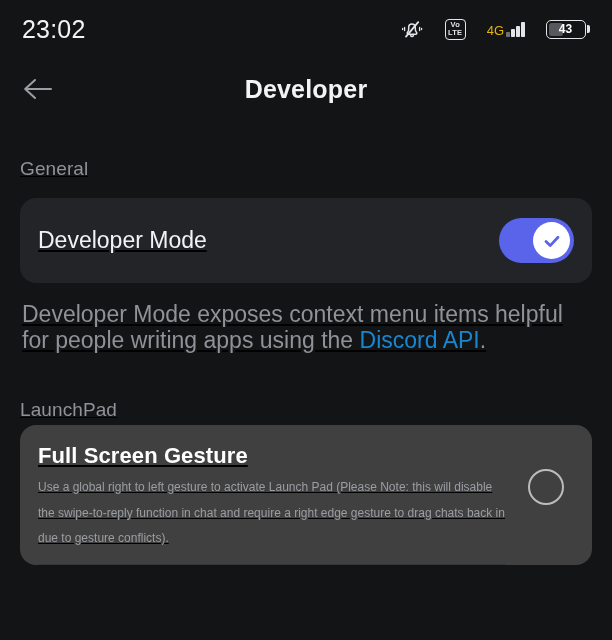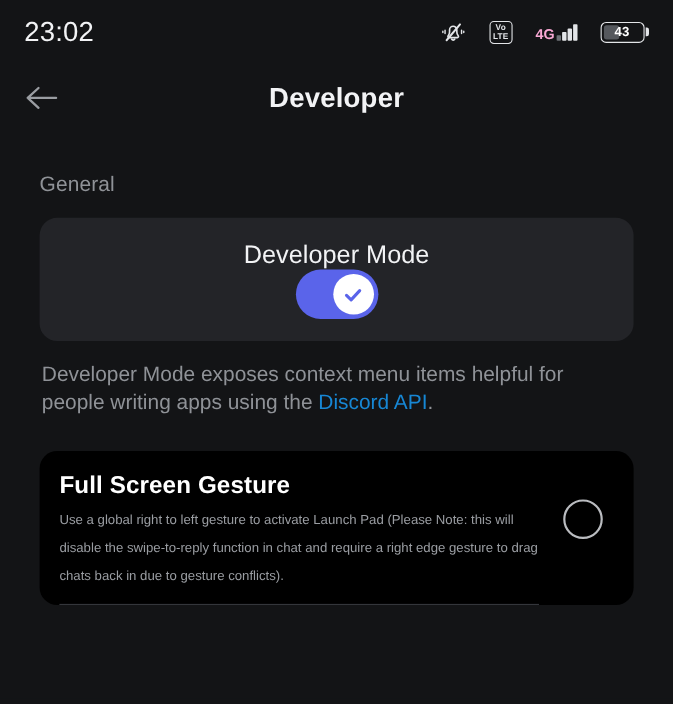--- a/index.html
+++ b/index.html
@@ -40,22 +40,22 @@
     color:#e3e5e8;
     font-size:7.5px;
     font-weight:700;
     line-height:8px;
     padding:1.5px 2.5px;
     text-align:center;
     letter-spacing:0.2px;
   }
   .net-block { display:flex; align-items:flex-end; gap:2px; }
   .net-4g {
-    color:#f9a8d4;
-    font-size:13px; font-weight:700;
+    color:#eab308;
+    font-size:13px; font-weight:400;
     line-height:11px;
     margin-bottom:1px;
   }
   .bars { display:flex; align-items:flex-end; gap:1.6px; height:16px; }
   .bars i { width:3.4px; background:#e3e5e8; border-radius:0.8px; display:block; }
   .bars i:nth-child(1){ height:5px; }
   .bars i:nth-child(2){ height:8px; }
   .bars i:nth-child(3){ height:11.5px; }
   .bars i:nth-child(4){ height:15px; }
   .bars i.dim { background:#6d7075; }
@@ -108,22 +108,23 @@
     text-align:center;
     color:#f2f3f5;
     font-size:25px;
     font-weight:700;
     letter-spacing:0.2px;
   }
 
   
   .content {
     flex:1 1 auto;
-    padding:0 36px;
+    padding:0 20px;
     overflow:hidden;
+    text-decoration:underline;
   }
   .section-label {
     color:#8f9297;
     font-size:19px;
     font-weight:400;
     padding-top:38px;
     padding-bottom:0;
     letter-spacing:0.1px;
   }
   .section-label.launchpad { padding-top:46px; }
@@ -133,21 +134,20 @@
     border-radius:16px;
     margin-top:18px;
   }
 
   
   .row-toggle {
     display:flex; align-items:center; justify-content:space-between;
     padding:20px 18px 20px 18px;
     min-height:84px;
     cursor:pointer;
-    flex-direction:column;
   }
   .row-label {
     color:#f2f3f5;
     font-size:23px;
     font-weight:400;
   }
   .switch {
     width:75px; height:45px;
     border-radius:23px;
     background:#5a64ea;
@@ -160,34 +160,34 @@
     top:4px; right:4px;
     width:37px; height:37px;
     border-radius:50%;
     background:#ffffff;
     display:flex; align-items:center; justify-content:center;
   }
 
   
   .card-desc {
     color:#8f9297;
-    font-size:19px;
+    font-size:23px;
     line-height:26px;
     padding:18px 2px 0 2px;
   }
   .card-desc a {
     color:#1787d4;
     text-decoration:none;
   }
 
   
   .lp-card {
-    background:#000000;
+    background:#404040;
     border-radius:16px;
-    margin-top:30px;
+    margin-top:4px;
     padding:18px 18px 0 18px;
     display:flex; align-items:flex-start;
     gap:12px;
   }
   .lp-text { flex:1 1 auto; min-width:0; }
   .lp-title {
     color:#ffffff;
     font-size:22px;
     font-weight:700;
     letter-spacing:0.1px;
@@ -285,20 +285,21 @@
             </svg>
           </span>
         </span>
       </div>
     </div>
 
     <div class="card-desc">
       <span>Developer Mode exposes context menu items helpful for people writing apps using the </span><a href="#">Discord API</a><span>.</span>
     </div>
 
+    <div class="section-label launchpad">LaunchPad</div>
 
     <div class="lp-card">
       <div class="lp-text">
         <div class="lp-title">Full Screen Gesture</div>
         <div class="lp-body">Use a global right to left gesture to activate Launch Pad (Please Note: this will disable the swipe-to-reply function in chat and require a right edge gesture to drag chats back in due to gesture conflicts).</div>
         <div class="lp-divider"></div>
       </div>
       <div class="radio-wrap">
         <span class="radio"></span>
       </div>

